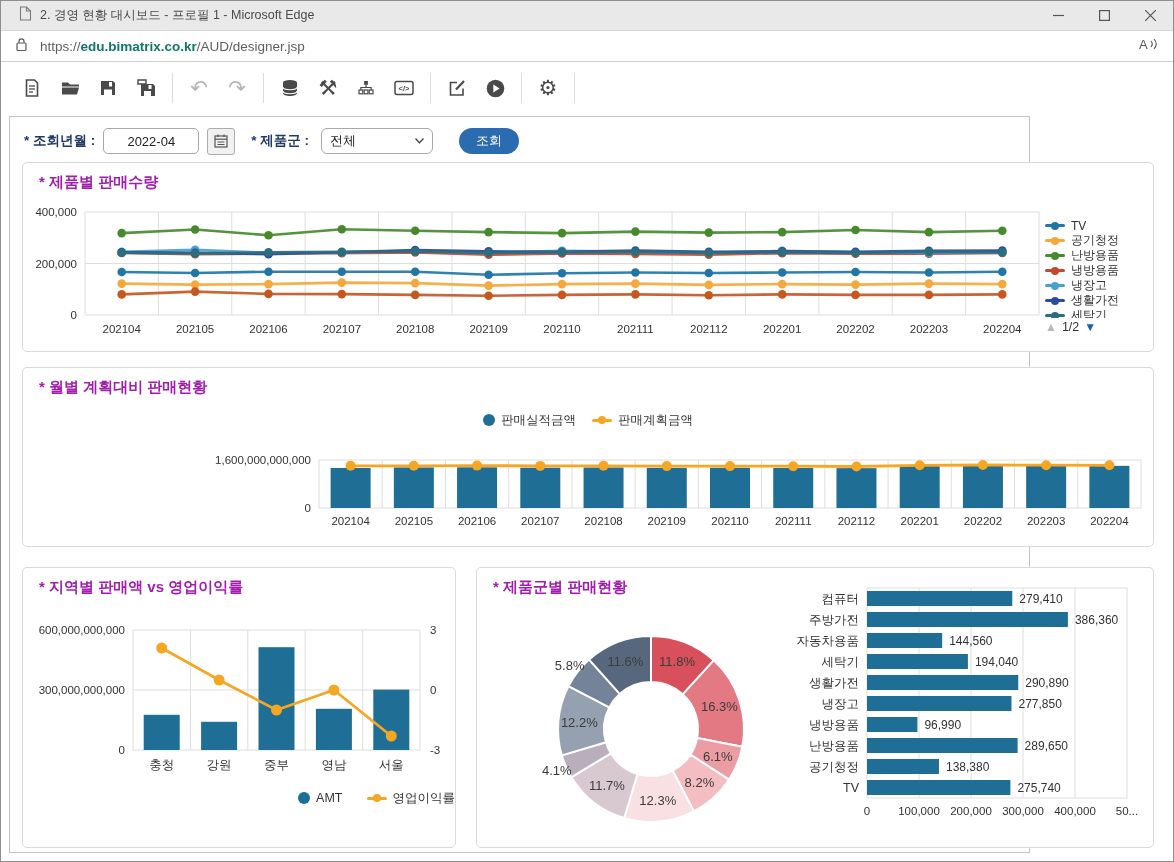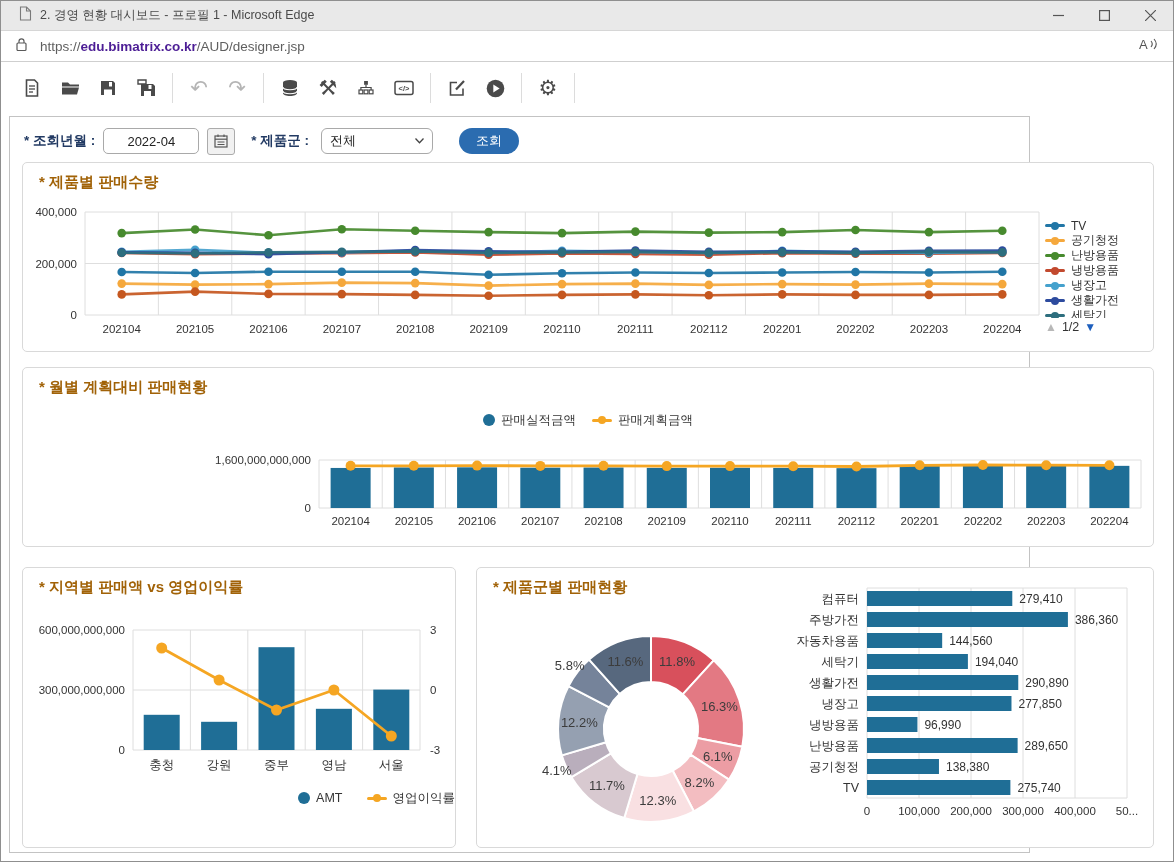--- a/index.html
+++ b/index.html
@@ -5,37 +5,37 @@
   html,body{margin:0;padding:0;background:#f2f2f2;font-family:"Liberation Sans","DejaVu Sans",sans-serif;}
   .win{position:relative;width:1174px;height:862px;box-sizing:border-box;border:1px solid #8f8f8f;background:#fff;overflow:hidden;}
   
   .titlebar{position:absolute;left:0;top:0;right:0;height:30px;background:#e9e9e9;border-bottom:1px solid #d6d6d6;display:flex;align-items:center;padding-left:18px;gap:8px;box-sizing:border-box;}
   .title{font-size:12.5px;color:#4a4a4a;}
   .wctrl{position:absolute;right:0;top:0;height:29px;display:flex;}
   .wbtn{width:46px;height:29px;display:flex;align-items:center;justify-content:center;background:none;border:none;padding:0;}
   
   .urlbar{position:absolute;left:0;top:30px;right:0;height:31px;background:#fff;border-bottom:1px solid #cfcfcf;display:flex;align-items:center;padding:0 14px;gap:12px;box-sizing:border-box;}
   .url{font-size:13.5px;color:#5f5f5f;flex:1;white-space:nowrap;}
-  .u2{color:#4c1d95;font-weight:bold;}
+  .u2{color:#0f766e;font-weight:bold;}
   
   .toolbar{position:absolute;left:0;top:61px;right:0;height:52px;display:flex;align-items:center;padding-left:12px;}
   .tb{width:38px;height:38px;background:none;border:none;display:flex;align-items:center;justify-content:center;color:#4a4a4a;font-size:21px;padding:0;}
   .tb.dis{color:#b5b5b5;}
   .tsep{width:1px;height:30px;background:#dcdcdc;margin:0 7px;}
   
   .frame{position:absolute;left:8px;top:115px;width:1021px;height:737px;border:1px solid #c3c3c3;background:#fff;box-sizing:border-box;}
   .frow{position:absolute;left:14px;top:9px;height:30px;display:flex;align-items:center;gap:8px;}
   .flabel{font-size:13.5px;font-weight:bold;color:#223a63;}
   .finput{width:96px;height:26px;border:1px solid #a9a9a9;text-align:center;font-size:13px;color:#222;border-radius:5px;box-sizing:border-box;}
   .fcal{width:28px;height:27px;border:1px solid #ababab;background:#f1f1f1;border-radius:3px;display:flex;align-items:center;justify-content:center;padding:0;}
   .fselect{width:112px;height:26px;border:1px solid #a9a9a9;border-radius:6px;font-size:13px;padding:0 8px;display:flex;align-items:center;justify-content:space-between;color:#222;background:#fff;box-sizing:border-box;margin-left:4px;}
   .fbtn{width:60px;height:26px;border-radius:13px;background:#2b6cb0;color:#fff;font-size:13px;border:none;margin-left:18px;}
   
   .panel{position:absolute;border:1px solid #d9d9d9;border-radius:5px;background:#fff;box-sizing:border-box;}
-  .ptitle{position:absolute;left:16px;top:10px;font-size:15px;font-weight:bold;color:#a16207;}
+  .ptitle{position:absolute;left:16px;top:10px;font-size:15px;font-weight:bold;color:#a21caf;}
   #p1{left:12px;top:45px;width:1132px;height:190px;}
   #p2{left:12px;top:250px;width:1132px;height:180px;}
   #p3{left:12px;top:450px;width:434px;height:281px;padding-left:21px;}
   #p4{left:466px;top:450px;width:678px;height:281px;}
   #c1{position:absolute;left:8px;top:38px;}
   #c2{position:absolute;left:6px;top:85px;}
   #c3{position:absolute;left:0;top:30px;}
   #c4d{position:absolute;left:0;top:0;}
   #c4b{position:absolute;left:310px;top:12px;}
   #l1{position:absolute;right:8px;top:55px;width:100px;height:100px;overflow:hidden;}

